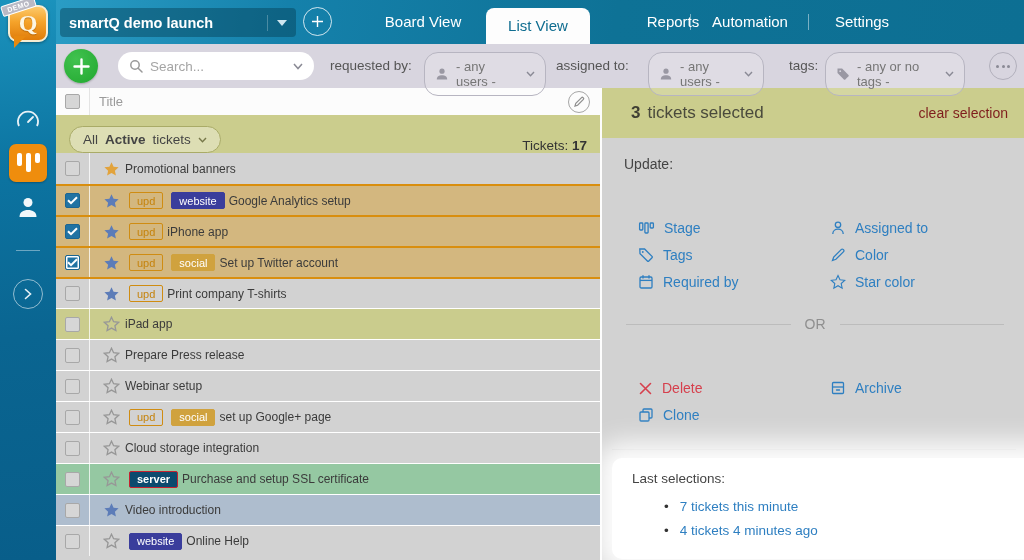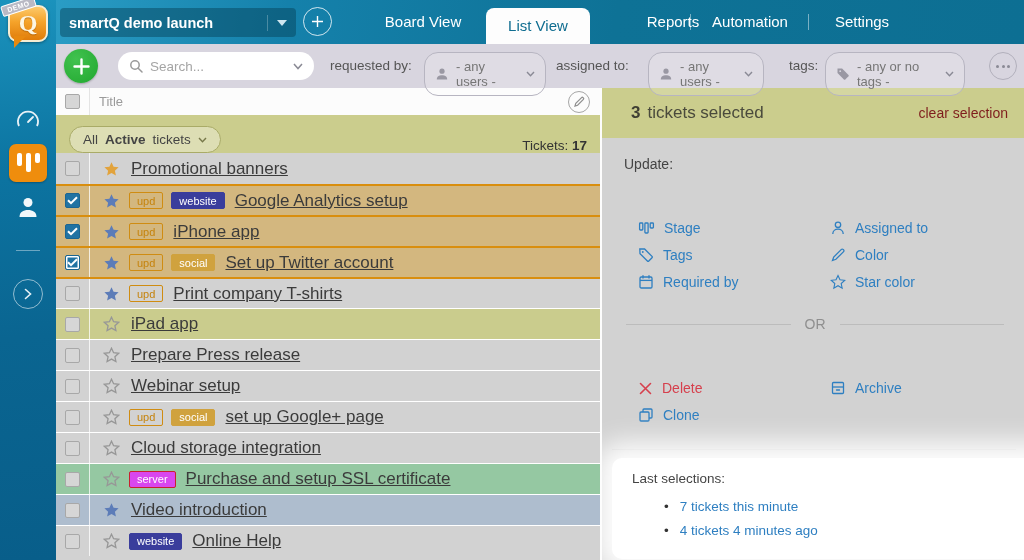--- a/index.html
+++ b/index.html
@@ -91,21 +91,21 @@
   .tickets-count b { font-weight:bold; }
   .row { height:31px; display:flex; align-items:center; cursor:pointer; }
   .cb-cell { width:34px; align-self:stretch; display:flex; align-items:center; justify-content:center;
     border-right:1px solid rgba(255,255,255,.75); }
   .checkbox { width:15px; height:15px; border-radius:2px; background:#d6d6d6; border:1px solid #a8a8a8;
     display:flex; align-items:center; justify-content:center; cursor:pointer; }
   .checkbox.checked { background:#2173a3; border-color:#1c6591; }
   .checkbox.focus { box-shadow:inset 0 0 0 1.5px #fff; }
   .star-cell { margin-left:13px; width:18px; display:flex; cursor:pointer; }
   .tag { margin-left:8px; font-size:11px; padding:1.5px 7px; border-radius:2px; white-space:nowrap; }
-  .row-title { margin-left:10px; font-size:17px; color:#3b3b3b; white-space:nowrap;text-decoration:underline; }
+  .row-title { margin-left:4px; font-size:12px; color:#3b3b3b; white-space:nowrap; }
   
   .panel { position:absolute; left:602px; top:88px; width:422px; height:472px; background:#d2d2d2; z-index:2; }
   .panel-header { height:50px; background:#cbcd8d; display:flex; align-items:center; padding:0 16px 0 29px; }
   .sel-count { font-weight:bold; font-size:17px; color:#3f3f33; margin-right:7px; }
   .sel-label { font-size:17px; color:#4a4a3c; }
   .clear-link { margin-left:auto; color:#7f1d1d; font-size:14px; cursor:pointer; text-decoration:none; }
   .panel-body { padding:18px 16px 0 20px; }
   .update-label { color:#444; font-size:14px; margin:0 0 30px 2px; }
   .action-grid { display:grid; grid-template-columns:192px auto; row-gap:11px; margin-left:16px;margin-top:48px; }
   .action { display:flex; align-items:center; gap:9px; color:#2e7fc1; font-size:14px; cursor:pointer; }
@@ -419,21 +419,21 @@
       </div>
       <div class="row" style="background: rgb(149, 200, 162); border-top: 1px solid rgb(255, 255, 255);">
         <div class="cb-cell">
           <span class="checkbox"></span>
         </div>
         <span class="star-cell">
           <svg width="17" height="16" viewBox="0 0 17 16" fill="none" stroke="#979797" stroke-width="1.3">
             <path d="M8.5 1.2 L10.6 5.7 L15.6 6.3 L11.9 9.7 L12.9 14.6 L8.5 12.1 L4.1 14.6 L5.1 9.7 L1.4 6.3 L6.4 5.7 Z"></path>
           </svg>
         </span>
-        <span class="tag" style="background: #d946ef; color: rgb(255, 255, 255); border: 1px solid rgb(200, 32, 47);">server</span>
+        <span class="tag" style="background: #0c4a6e; color: rgb(255, 255, 255); border: 1px solid rgb(200, 32, 47); font-weight: bold;">server</span>
         <span class="row-title">Purchase and setup SSL certificate</span>
       </div>
       <div class="row" style="background: rgb(174, 189, 206); border-top: 1px solid rgb(255, 255, 255);">
         <div class="cb-cell">
           <span class="checkbox"></span>
         </div>
         <span class="star-cell">
           <svg width="17" height="16" viewBox="0 0 17 16">
             <path d="M8.5 1.2 L10.6 5.7 L15.6 6.3 L11.9 9.7 L12.9 14.6 L8.5 12.1 L4.1 14.6 L5.1 9.7 L1.4 6.3 L6.4 5.7 Z" fill="#5c7cb8"></path>
           </svg>

